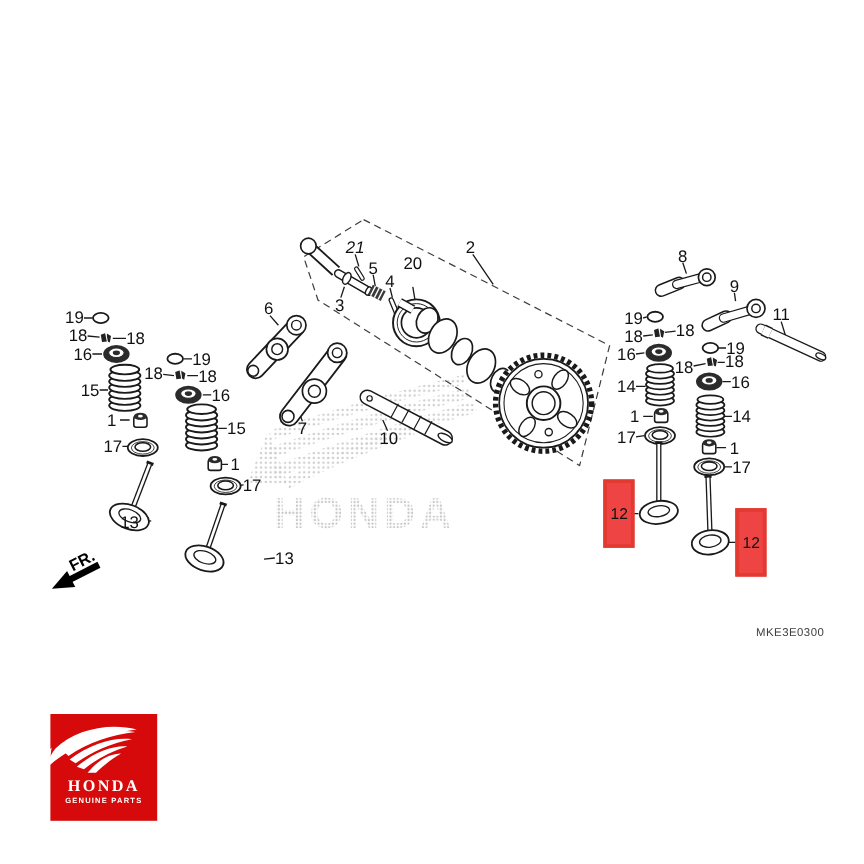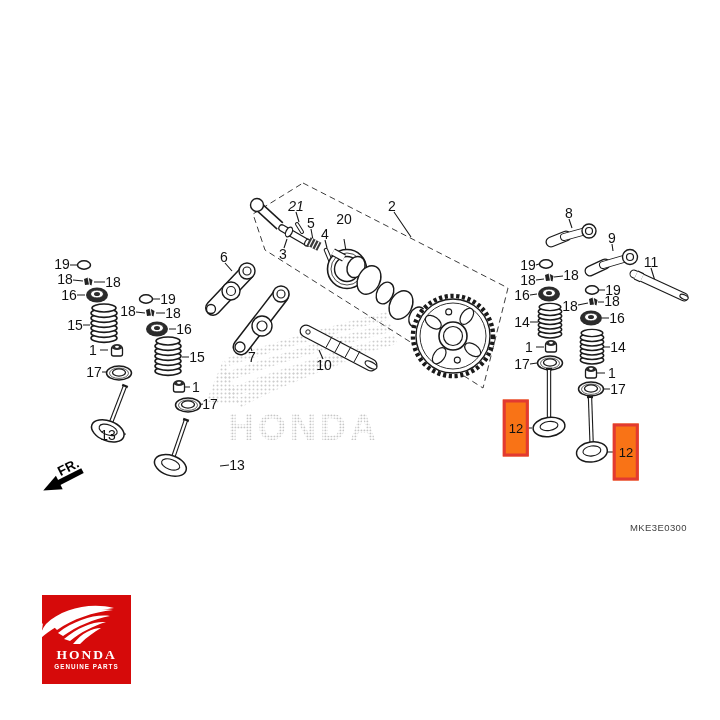--- a/index.html
+++ b/index.html
@@ -1,21 +1,21 @@
 <!DOCTYPE html>
 <html><head>
 <meta charset="utf-8">
 <style>
   html,body{margin:0;padding:0;background:#fff;}
   #stage{position:relative;width:720px;height:720px;background:#fff;overflow:hidden;
          font-family:"Liberation Sans",sans-serif;}
   #diagram-svg{position:absolute;left:0;top:0;}
   .plabel{position:absolute;transform:translate(-50%,-50%);font-size:14px;line-height:1;
           color:#111;white-space:nowrap;font-family:"Liberation Sans",sans-serif;}
-  .plabel.boxed{border:3px solid #e23a31;background:#f97316;padding:19px 3px;font-size:13px;}
+  .plabel.boxed{border:3px solid #e23a31;background:#ef4444;padding:19px 3px;font-size:13px;}
   #part-code{position:absolute;left:630px;top:486px;font-size:9.5px;color:#3f3f3f;
              letter-spacing:.4px;margin-top:36px;}
 </style>
 </head>
 <body>
 
 <div id="stage">
 
 <svg id="diagram-svg" width="720" height="720" viewBox="0 0 720 720">
   <defs>

